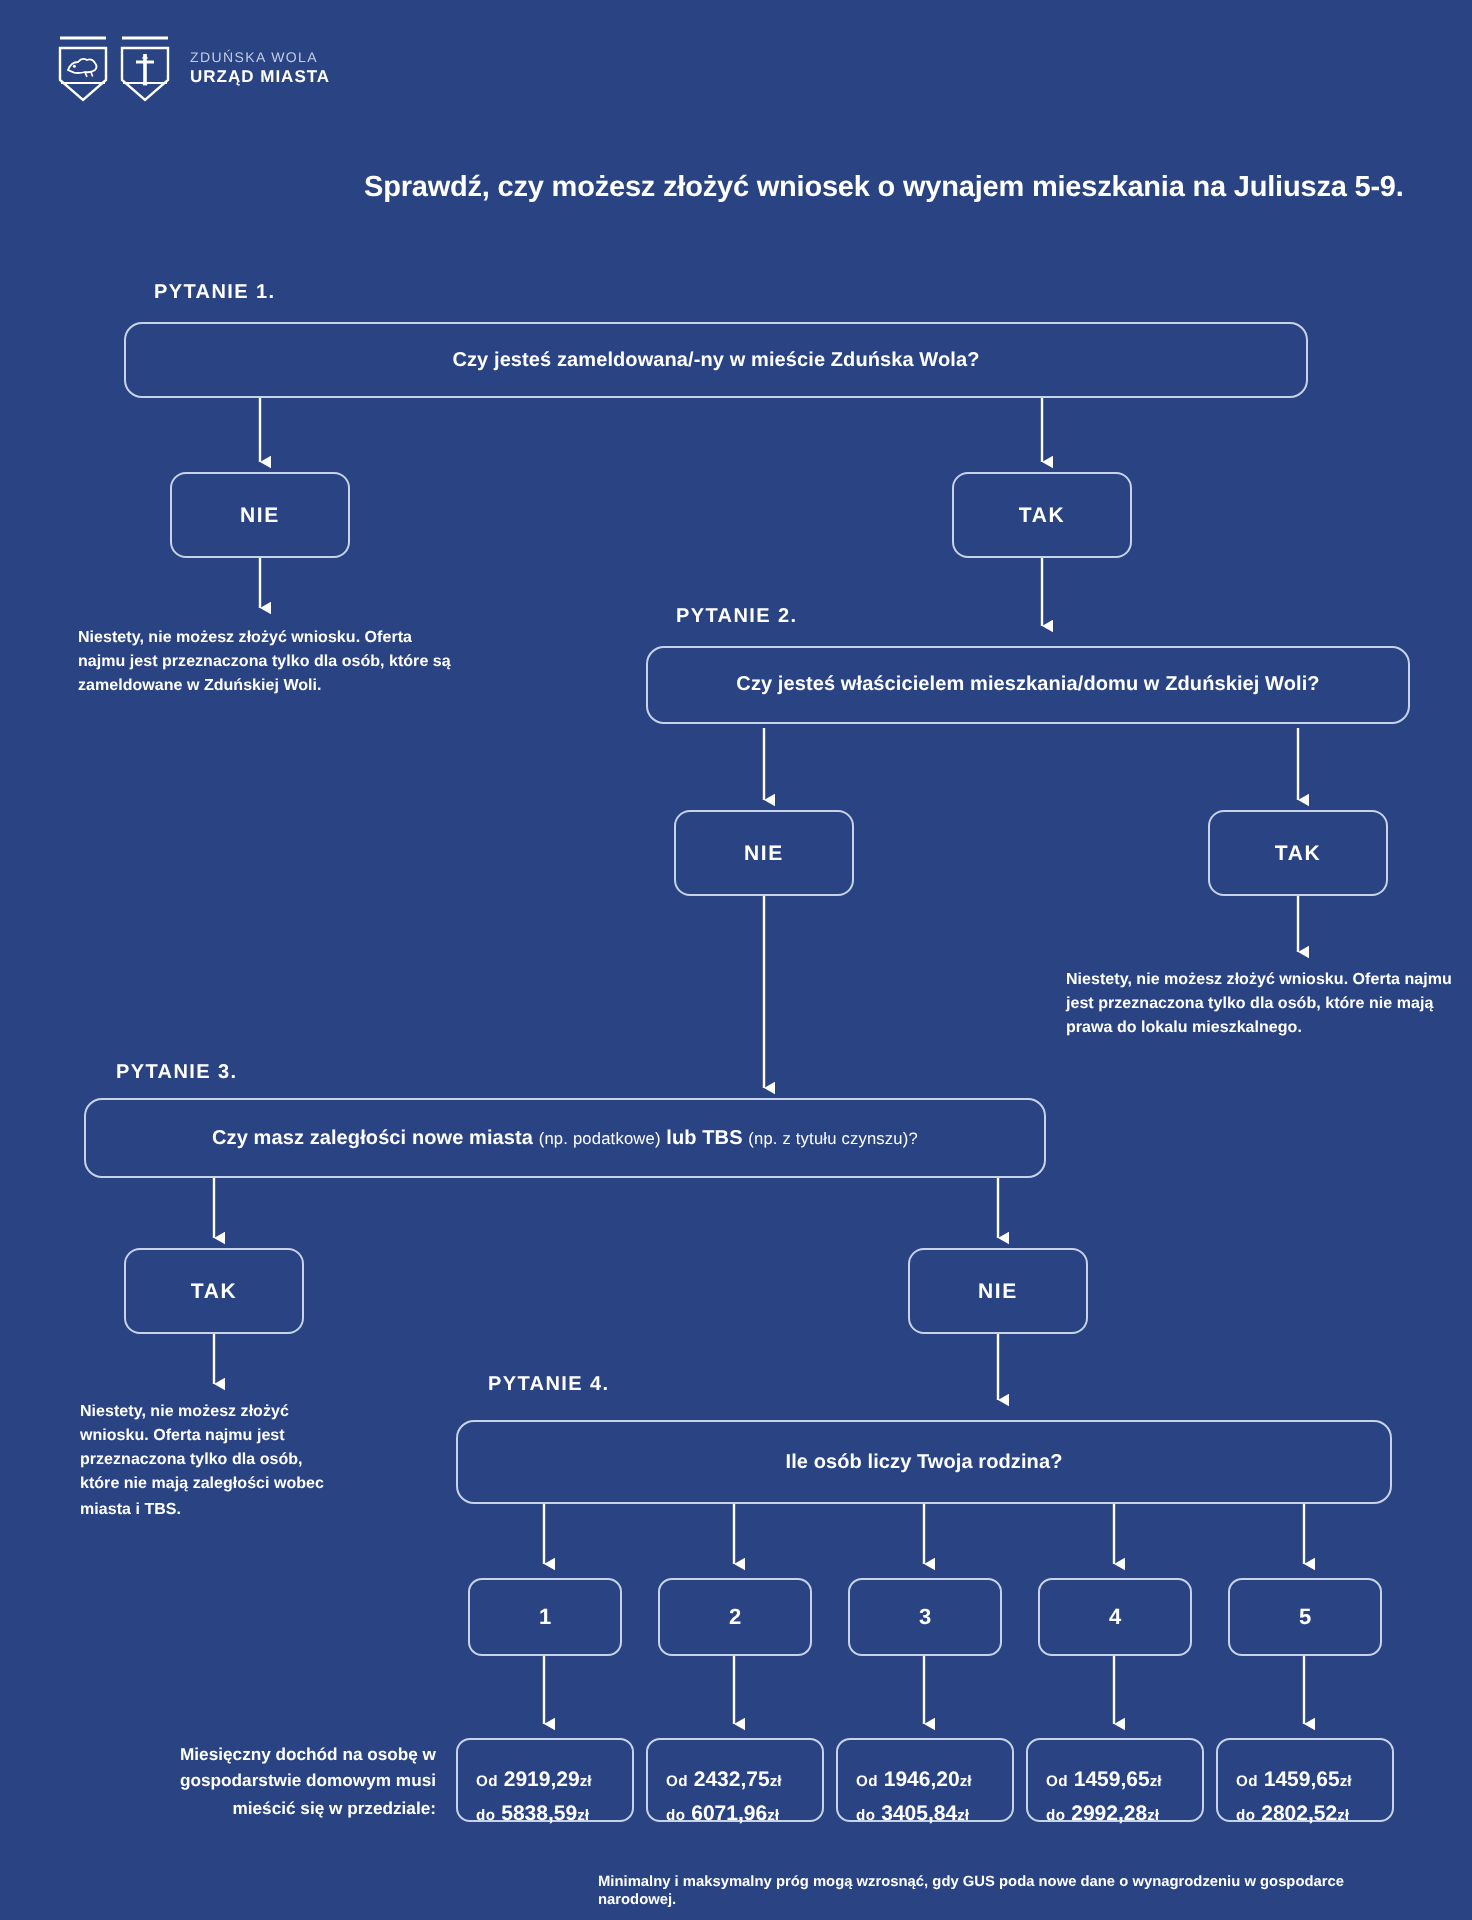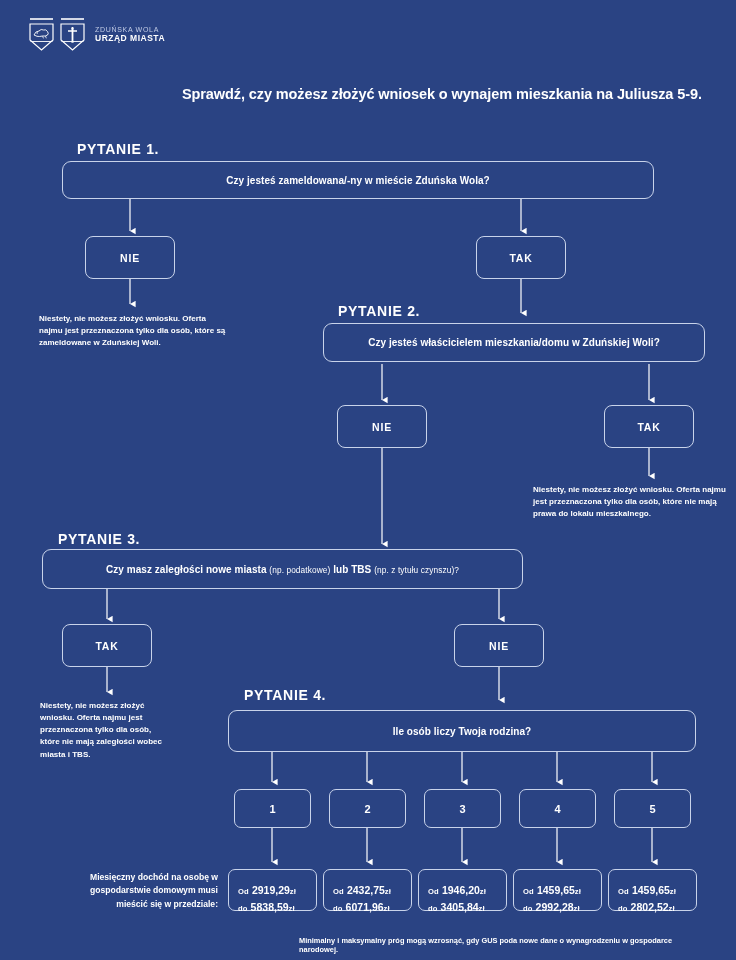--- a/index.html
+++ b/index.html
@@ -32,21 +32,21 @@
   }
 
   
   .title {
     position: absolute; left: 182px; top: 86px; width: 540px;
     font-size: 14.5px; font-weight: 700; letter-spacing: -0.1px; color: #ffffff;
   }
 
   
   .qlabel {
-    position: absolute; font-size: 14px; font-weight: 700;
+    position: absolute; font-size: 10px; font-weight: 700;
     letter-spacing: 0.7px; color: #ffffff; text-transform: uppercase; padding-left: 11px;
   }
 
   .qbox {
     position: absolute; border: 1.3px solid #c8d3ea; border-radius: 9px;
     display: flex; align-items: center; justify-content: center;
     text-align: left; padding: 0 14px;
   }
   .qbox .qtext { font-size: 10px; font-weight: 700; letter-spacing: 0.05px; }
   .qbox .qtext .small { font-size: 8.3px; font-weight: 400; letter-spacing: 0.1px; }

